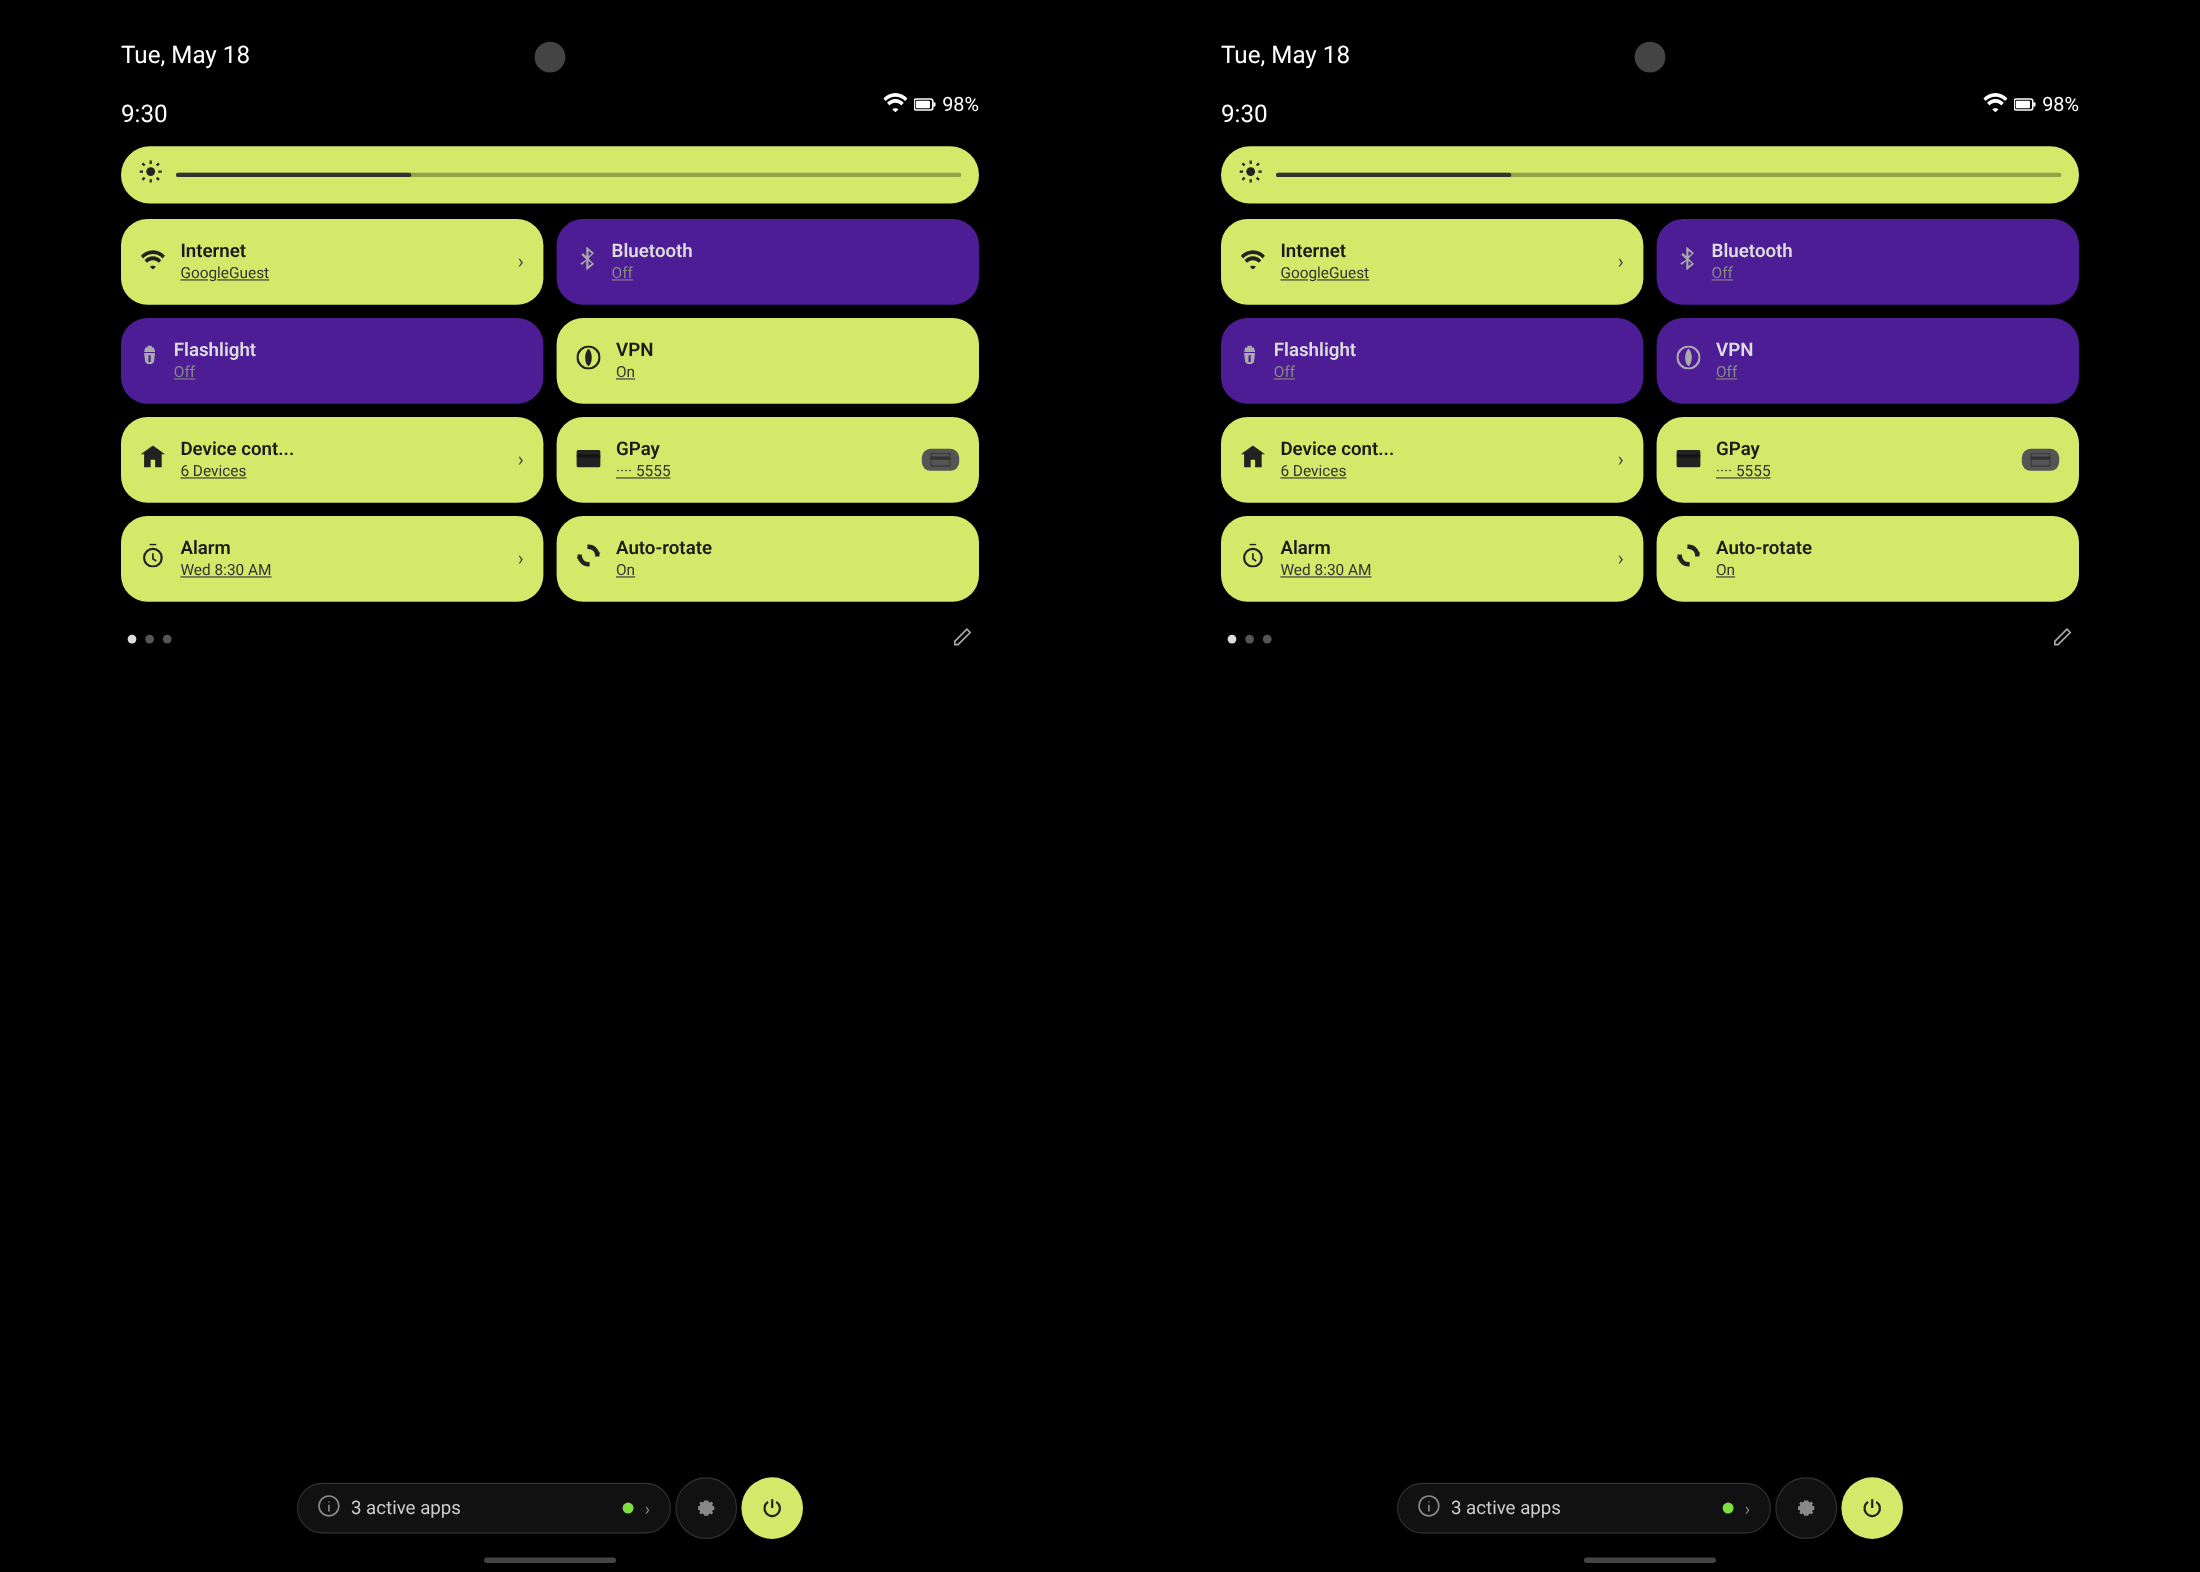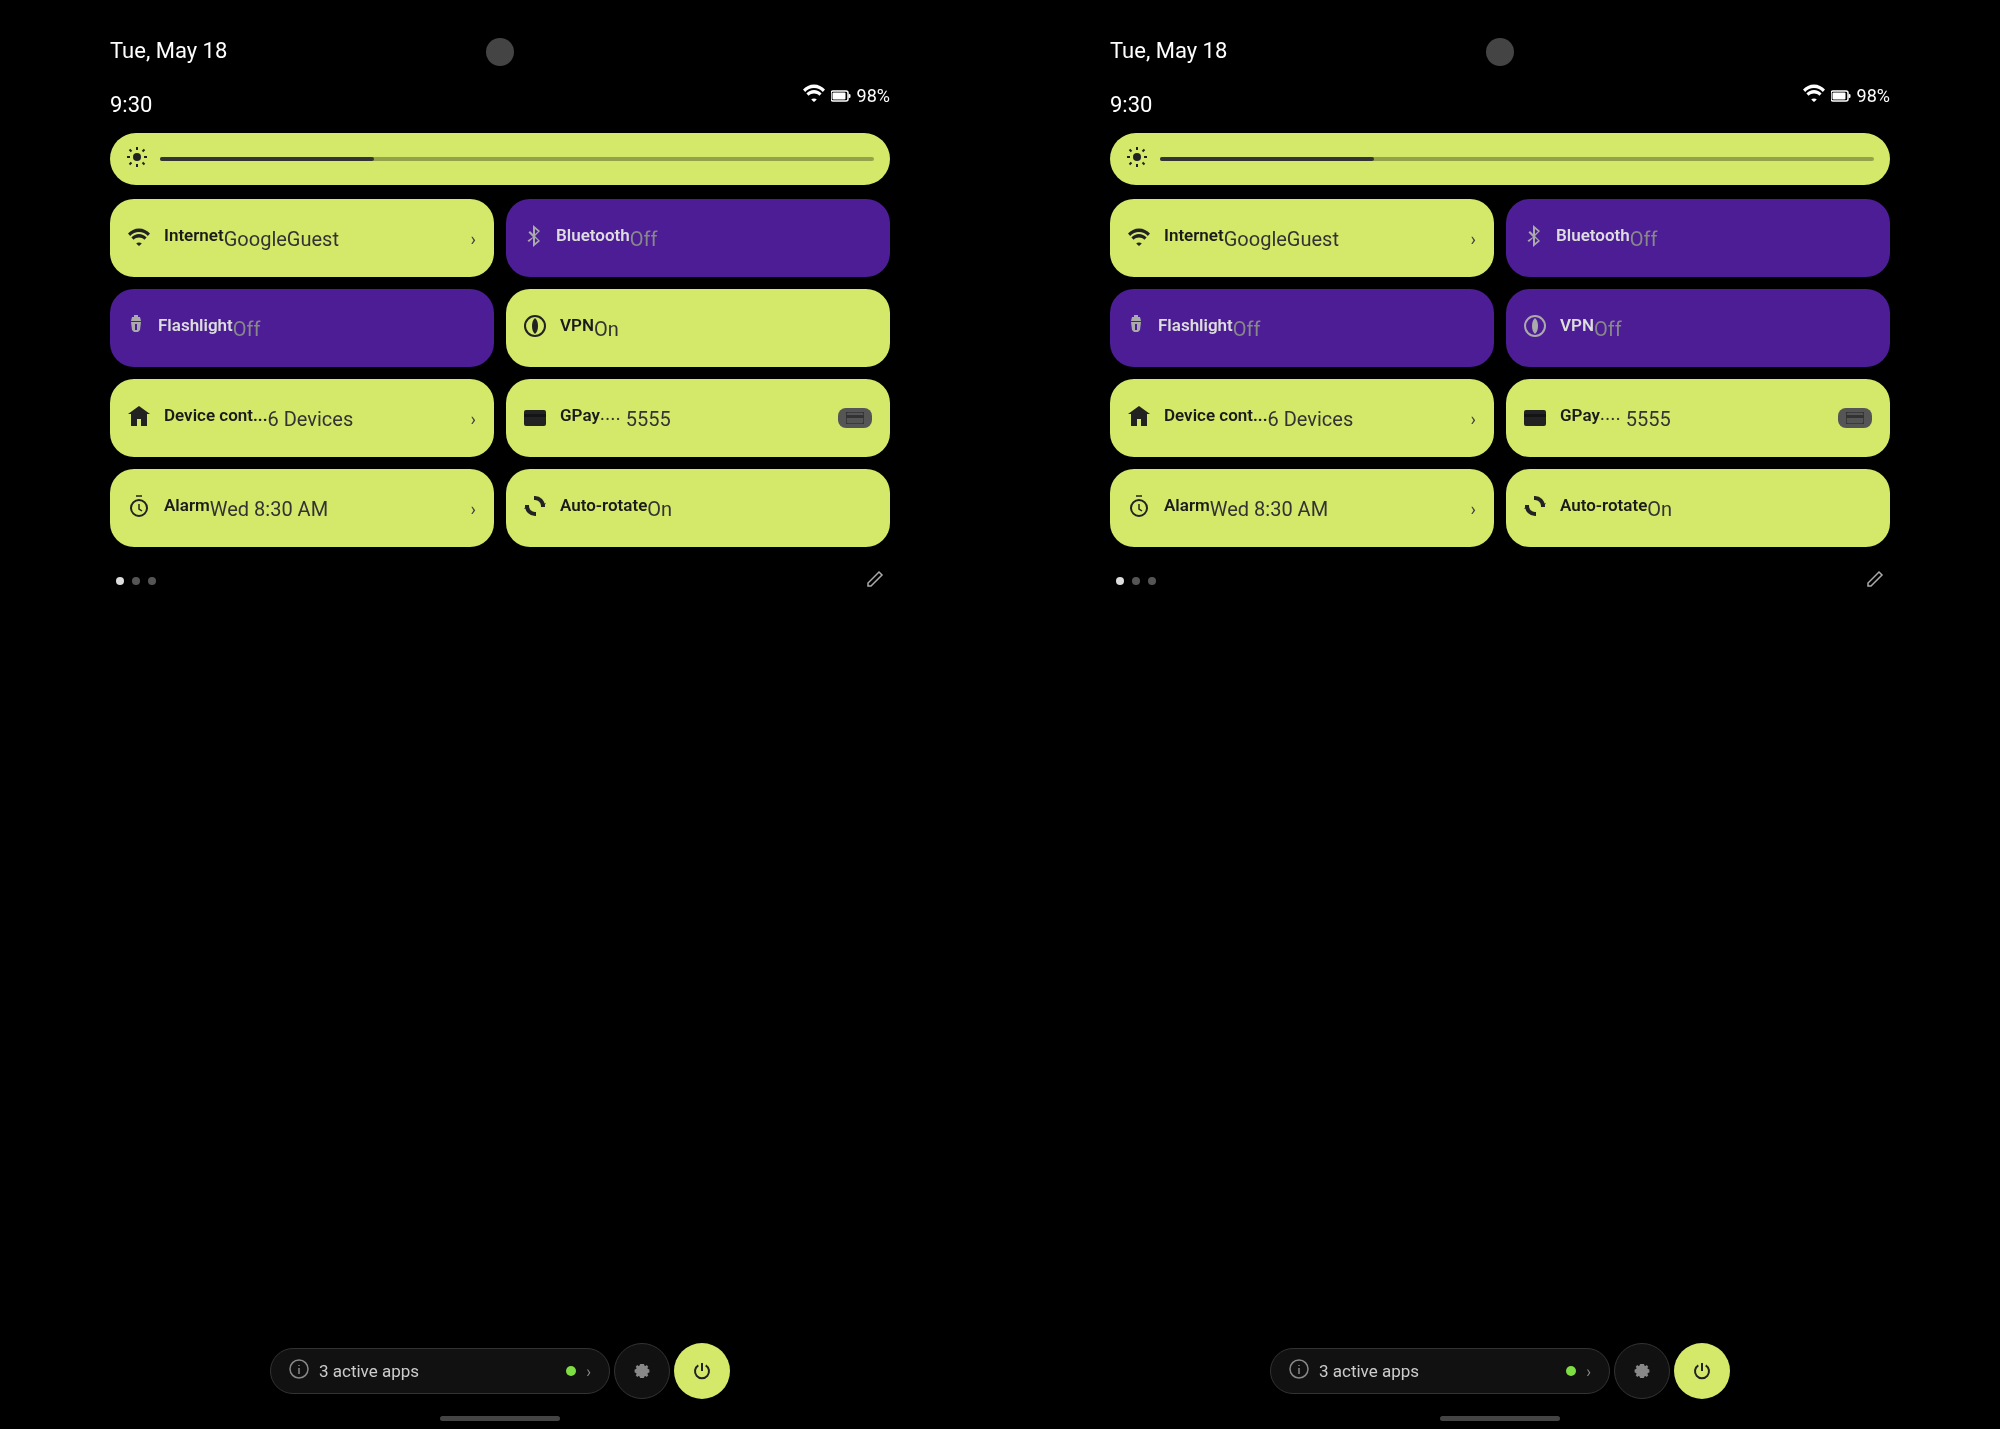--- a/index.html
+++ b/index.html
@@ -155,33 +155,35 @@
     .tile-icon {
       font-size: 22px;
       flex-shrink: 0;
     }
 
     .tile-active .tile-icon { color: #222; }
     .tile-inactive .tile-icon { color: #aaa; }
 
     .tile-text {
       display: flex;
+      flex-direction: column;
       flex: 1;
     }
 
     .tile-title {
       font-size: 17px;
       font-weight: 600;
     }
     .tile-active .tile-title { color: #1a1a1a; }
     .tile-inactive .tile-title { color: #ddd; }
 
     .tile-subtitle {
-      font-size: 20px;
+      font-size: 14px;
       margin-top: 2px;
+      text-decoration: underline;
     }
     .tile-active .tile-subtitle { color: #333; }
     .tile-inactive .tile-subtitle { color: #888; }
 
     .tile-arrow {
       color: #555;
       font-size: 18px;
       flex-shrink: 0;
     }
     .tile-active .tile-arrow { color: #444; }

